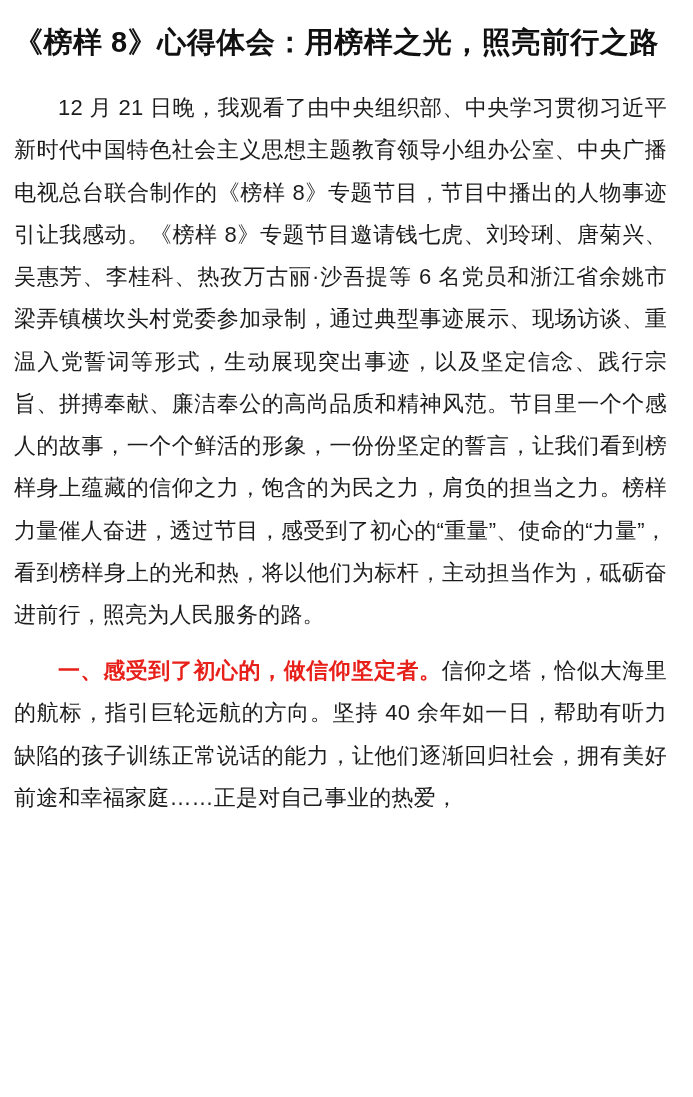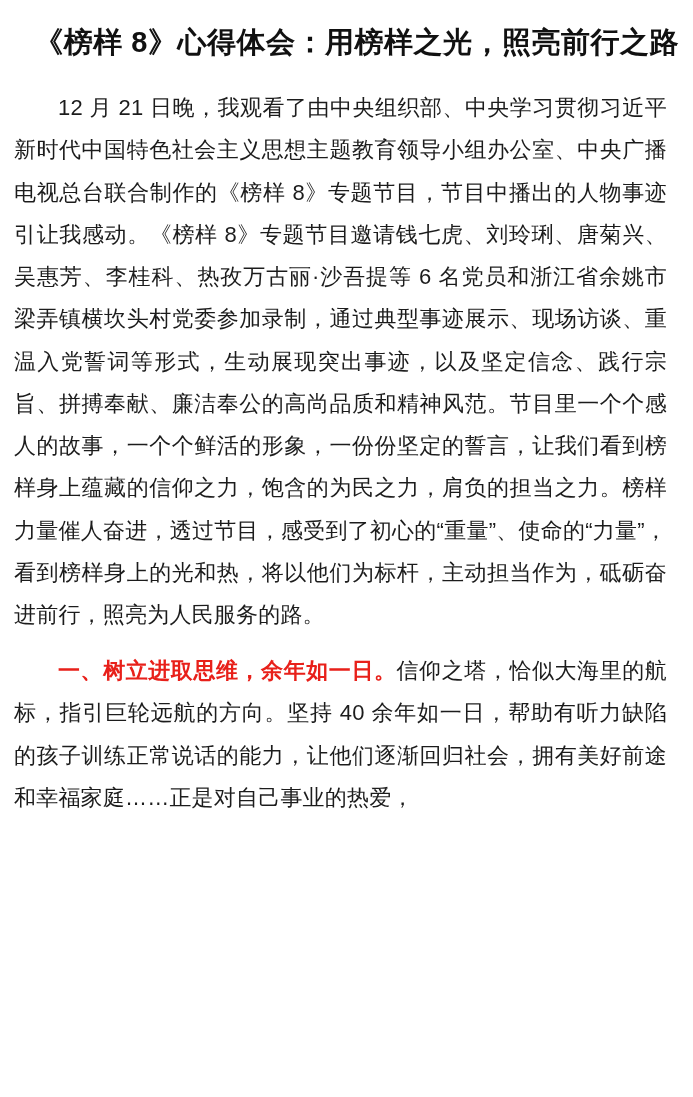--- a/index.html
+++ b/index.html
@@ -17,21 +17,21 @@
     width: 693px;
     min-height: 1097px;
     box-sizing: border-box;
     padding: 18px 14px 0 14px;
     background: #ffffff;
   }
   .doc-title {
     font-size: 29px;
     font-weight: bold;
     line-height: 1.42;
-    text-align: right;
+    text-align: left;
     color: #111111;
     margin: 4px 0 24px 0;
     letter-spacing: 0.5px;
   }
   .para {
     font-size: 22px;
     line-height: 1.92;
     text-align: justify;
     text-justify: inter-ideograph;
     color: #1c1c1c;
@@ -52,16 +52,16 @@
 
 <div class="page">
 
   <h1 class="doc-title">《榜样 8》心得体会：用榜样之光，照亮前行之路</h1>
 
   <p class="para">
     <span class="body-run">12 月 21 日晚，我观看了由中央组织部、中央学习贯彻习近平新时代中国特色社会主义思想主题教育领导小组办公室、中央广播电视总台联合制作的《榜样 8》专题节目，节目中播出的人物事迹引让我感动。《榜样 8》专题节目邀请钱七虎、刘玲琍、唐菊兴、吴惠芳、李桂科、热孜万古丽·沙吾提等 6 名党员和浙江省余姚市梁弄镇横坎头村党委参加录制，通过典型事迹展示、现场访谈、重温入党誓词等形式，生动展现突出事迹，以及坚定信念、践行宗旨、拼搏奉献、廉洁奉公的高尚品质和精神风范。节目里一个个感人的故事，一个个鲜活的形象，一份份坚定的誓言，让我们看到榜样身上蕴藏的信仰之力，饱含的为民之力，肩负的担当之力。榜样力量催人奋进，透过节目，感受到了初心的“重量”、使命的“力量”，看到榜样身上的光和热，将以他们为标杆，主动担当作为，砥砺奋进前行，照亮为人民服务的路。</span>
   </p>
 
   <p class="para">
-    <span class="heading-run">一、树立进取思维，余年如一日。</span><span class="body-run">信仰之塔，恰似大海里的航标，指引巨轮远航的方向。坚持 40 余年如一日，帮助有听力缺陷的孩子训练正常说话的能力，让他们逐渐回归社会，拥有美好前途和幸福家庭……正是对自己事业的热爱，</span>
+    <span class="heading-run">一、感受到了初心的，做信仰坚定者。</span><span class="body-run">信仰之塔，恰似大海里的航标，指引巨轮远航的方向。坚持 40 余年如一日，帮助有听力缺陷的孩子训练正常说话的能力，让他们逐渐回归社会，拥有美好前途和幸福家庭……正是对自己事业的热爱，</span>
   </p>
 
 </div>
 
 </body></html>

